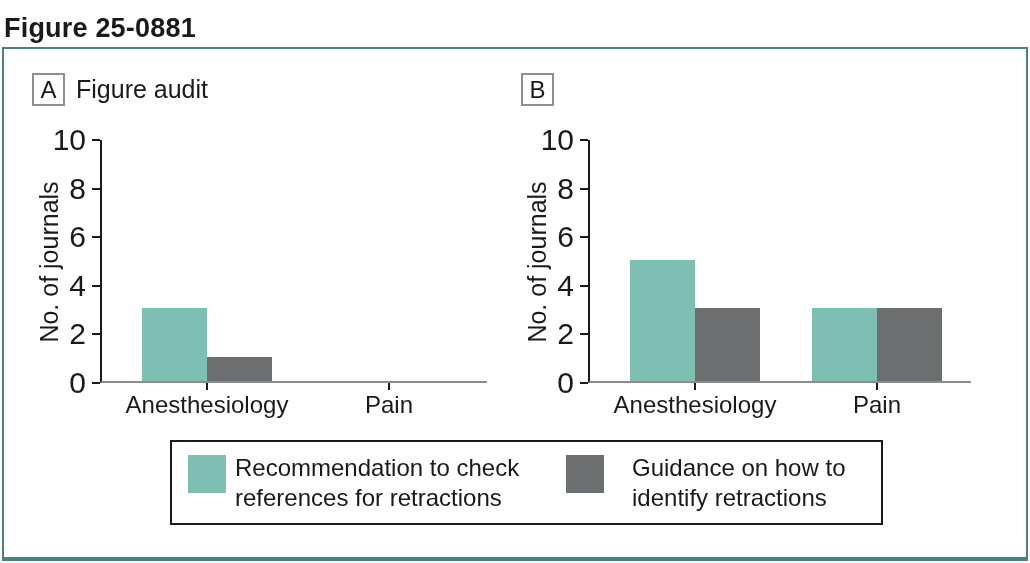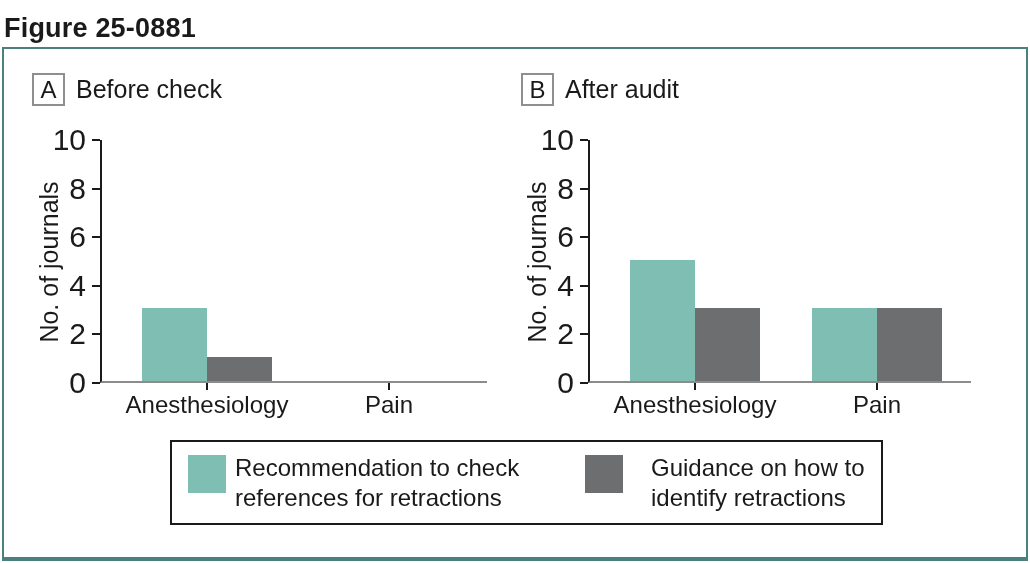--- a/index.html
+++ b/index.html
@@ -59,26 +59,25 @@
 </style>
 </head>
 <body>
 
 <div class="fig-title">Figure 25-0881</div>
 
 <div class="fig-frame">
 
   <div class="panel-header" style="left:28px;top:24px;">
     <div class="panel-letter">A</div>
-    <div class="panel-title">Before check</div>
+    <div class="panel-title">Figure audit</div>
   </div>
 
   <div class="panel-header" style="left:517px;top:24px;">
     <div class="panel-letter">B</div>
-    <div class="panel-title">After audit</div>
   </div>
 
   <div class="chart" style="left: 96px; top: 91px; width: 387px; height: 243px;">
     <div class="ylabel">No. of journals</div>
   <div class="ytick" style="top: 242px;"></div>
       <div class="ytick-label" style="top: 230px;">0</div>
       <div class="ytick" style="top: 193.4px;"></div>
       <div class="ytick-label" style="top: 181.4px;">2</div>
       <div class="ytick" style="top: 144.8px;"></div>
       <div class="ytick-label" style="top: 132.8px;">4</div>
@@ -119,20 +118,20 @@
       <div class="bar" style="left: 105px; width: 65px; height: 72.9px; background: rgb(109, 110, 112);"></div>
       <div class="bar" style="left: 287px; width: 65px; height: 72.9px; background: rgb(109, 110, 112);"></div>
     </div>
 
   <div class="legend">
     <div class="legend-item" style="left:16px;top:13px;">
       <div class="legend-swatch" style="background: rgb(126, 190, 179);"></div>
       <div class="legend-text">Recommendation to check
 references for retractions</div>
     </div>
-    <div class="legend-item" style="left:413px;top:13px;gap:28px;">
+    <div class="legend-item" style="left:394px;top:13px;gap:28px;">
       <div class="legend-swatch" style="background: rgb(109, 110, 112);"></div>
       <div class="legend-text">Guidance on how to
 identify retractions</div>
     </div>
   </div>
 
 </div>
 
 </body></html>

